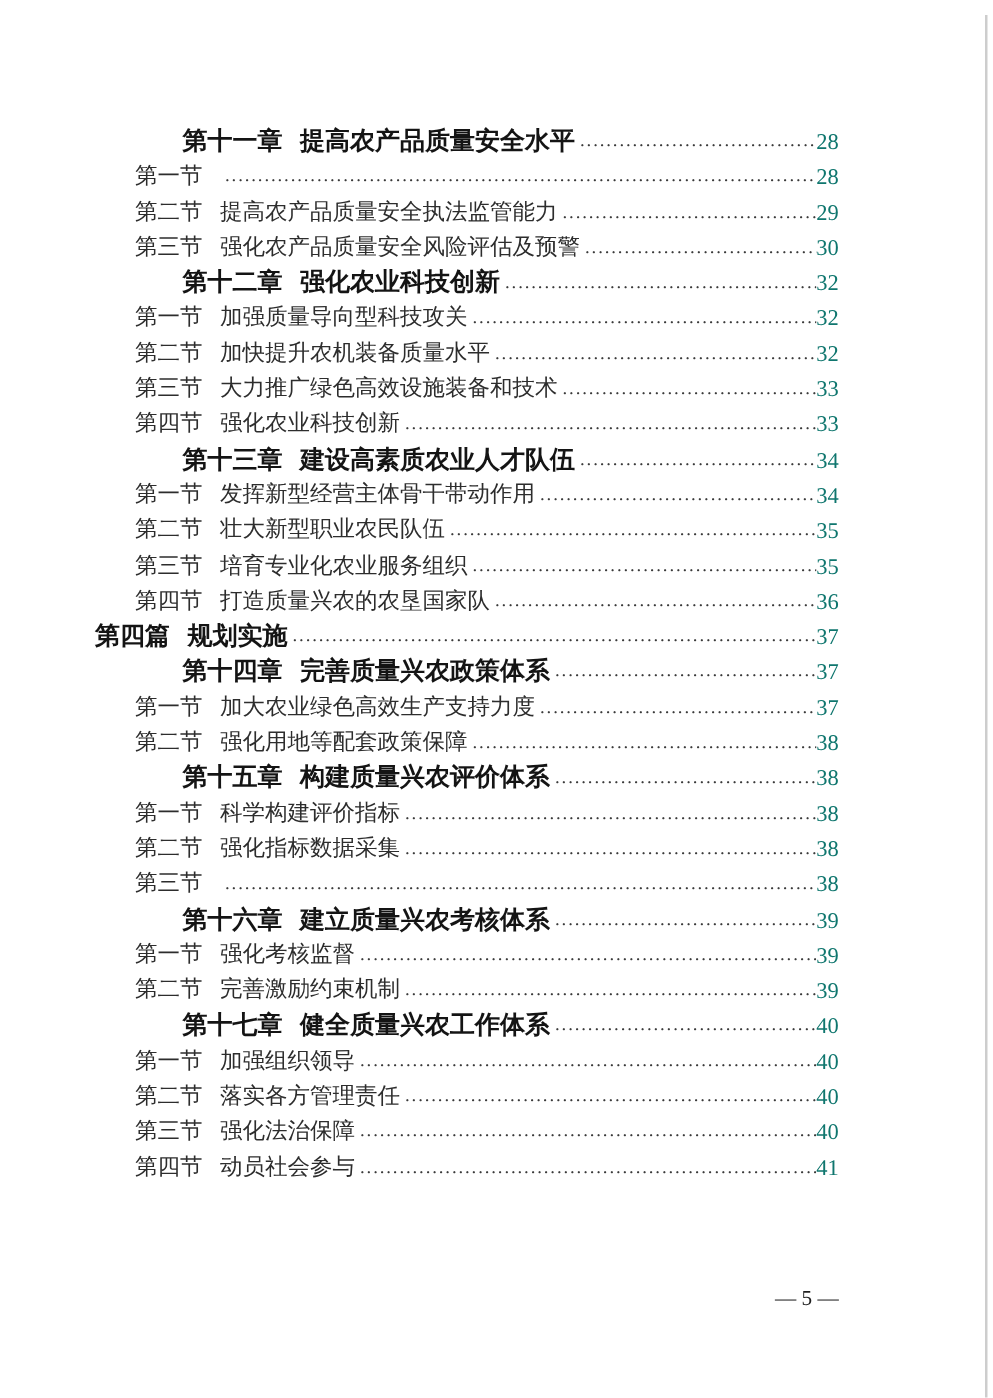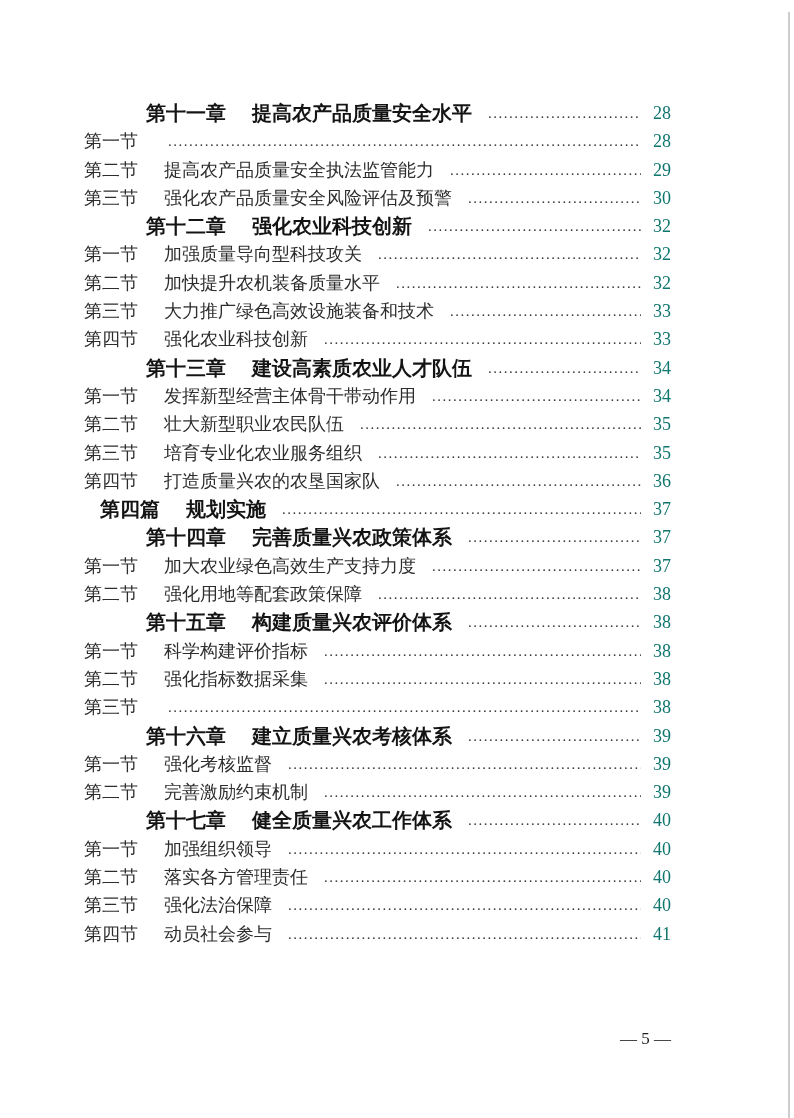--- a/index.html
+++ b/index.html
@@ -27,25 +27,24 @@
     top: 99px;
     left: 0;
     width: 671px;
   }
   .row {
     display: flex;
     align-items: flex-end;
     height: 28.3px;
     line-height: 28.3px;
     white-space: nowrap;
-    gap: 12px;
-  }
-  .row.part    { padding-left: 100px; }
+  }
+  .row.part    { padding-left: 76px; }
   .row.chapter { padding-left: 146px; }
-  .row.section { padding-left: 84px; }
+  .row.section { padding-left: 108px; }
   .row.part .label, .row.part .title,
   .row.chapter .label, .row.chapter .title {
     font-family: "Liberation Sans", "DejaVu Sans", sans-serif;
     font-weight: 700;
     font-size: 20px;
     color: #141414;
   }
   .row.section .label, .row.section .title {
     font-family: "DejaVu Serif", "Liberation Serif", serif;
     font-weight: 400;

